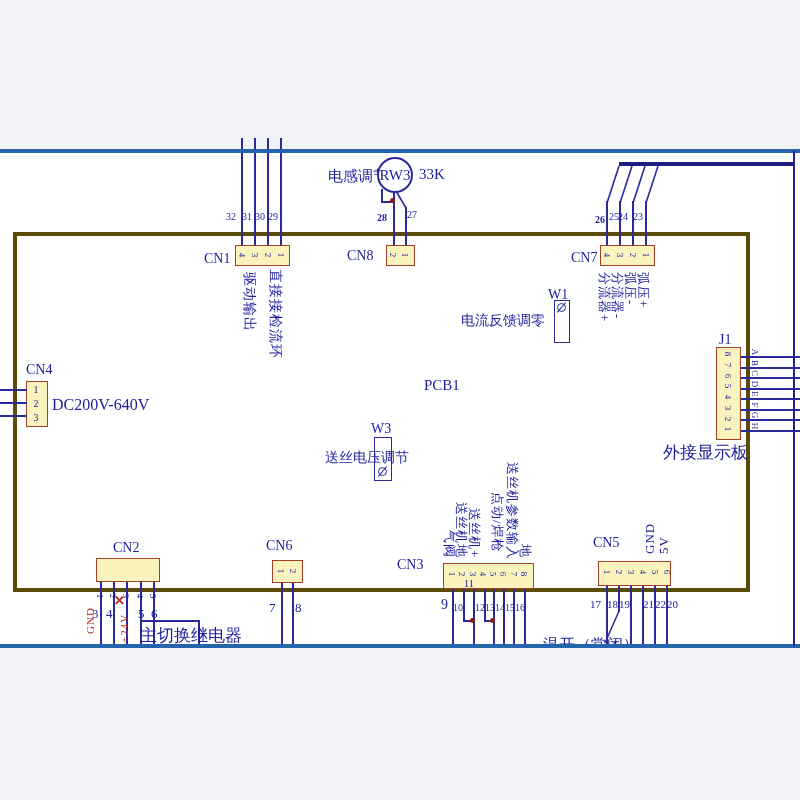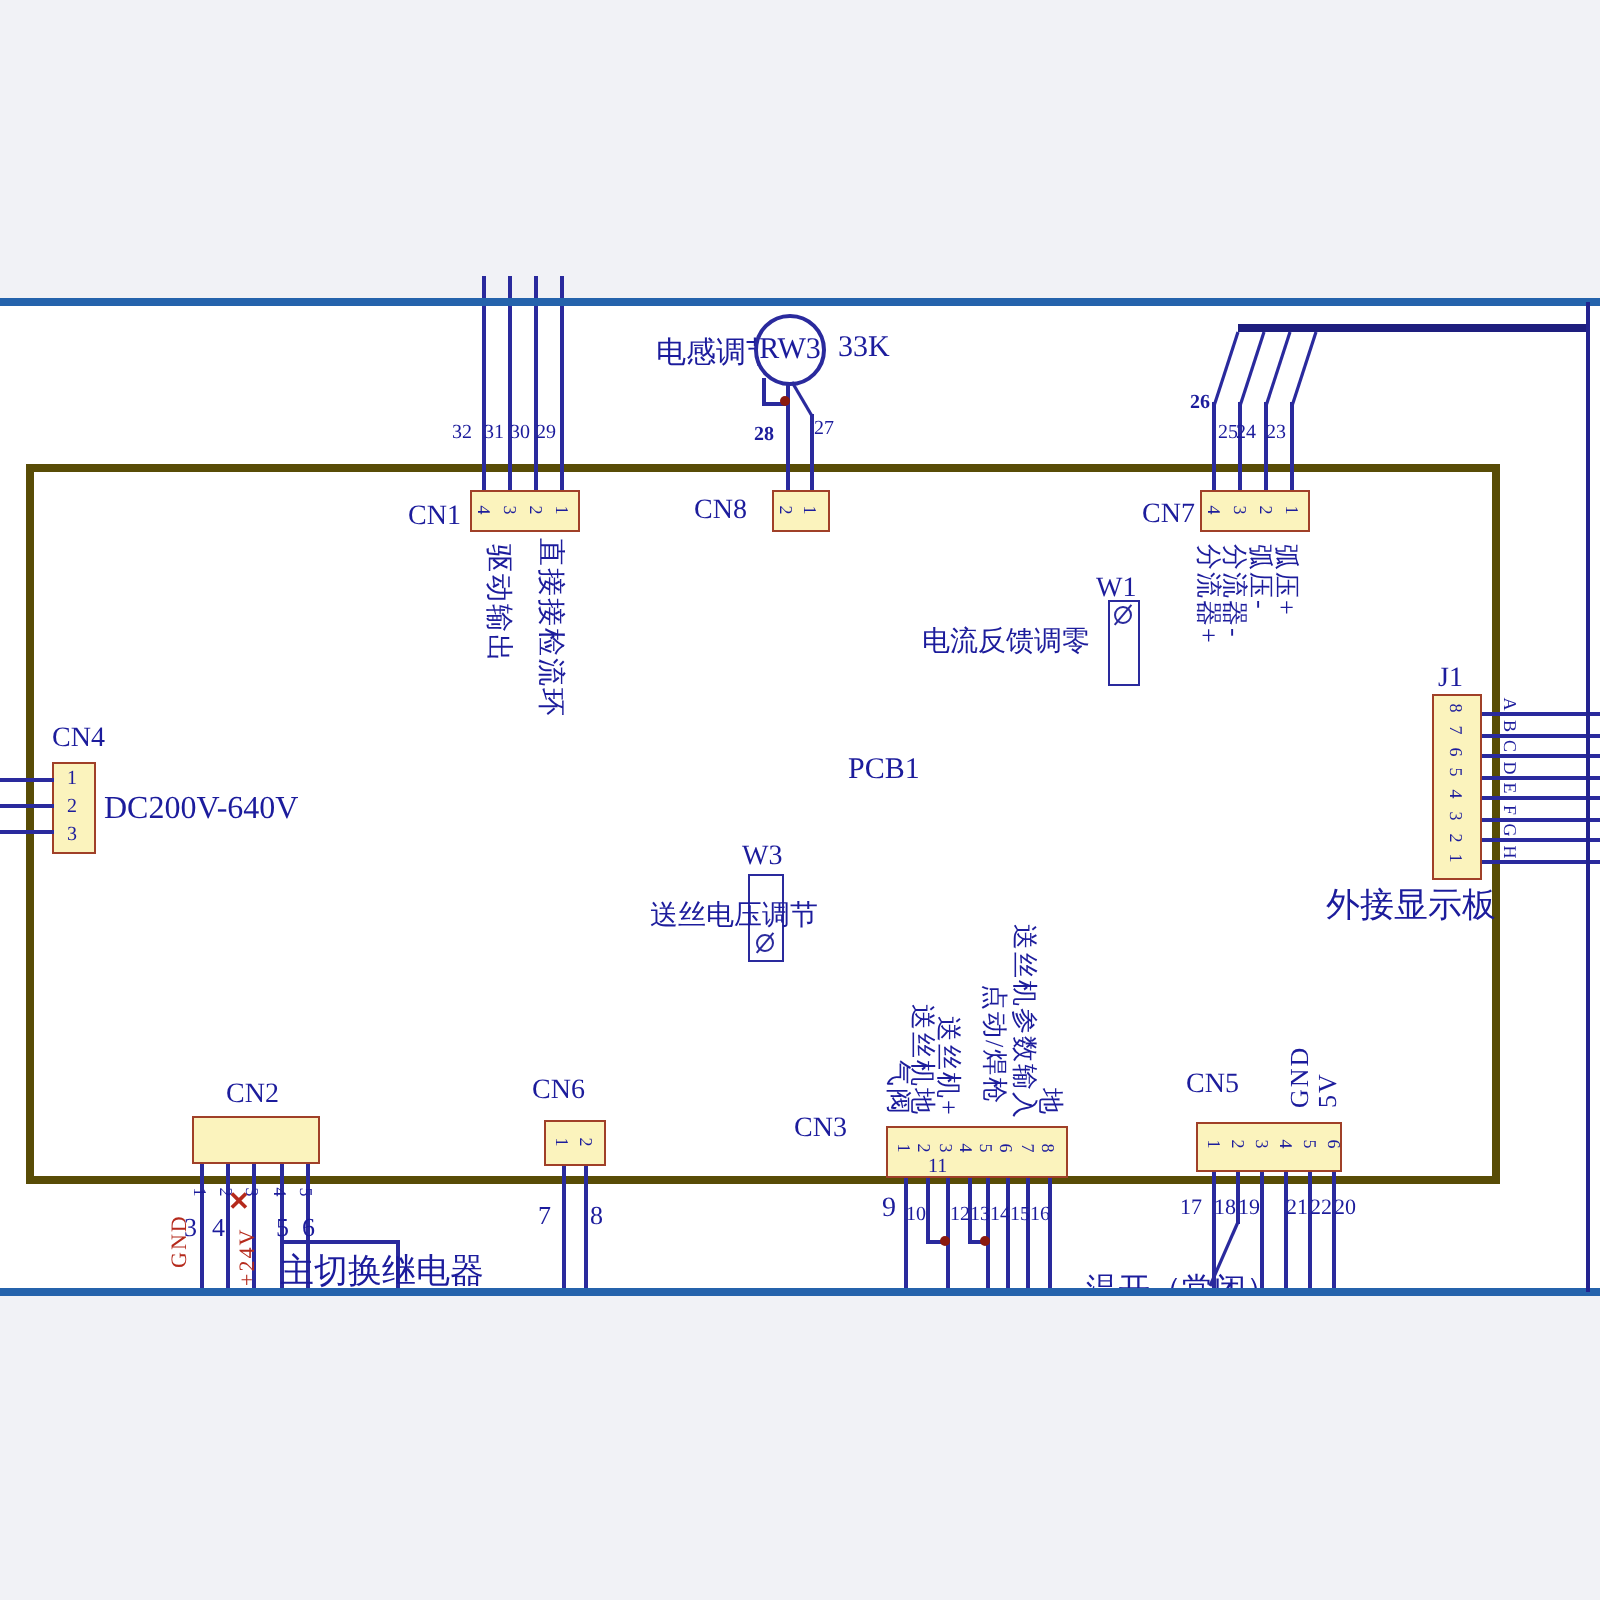--- a/index.html
+++ b/index.html
@@ -67,21 +67,21 @@
   <div class="wv" style="left:405px;top:207px;height:38px;"></div>
   <div class="dot" style="left:390px;top:198px;"></div>
   <span class="n" style="left:377px;top:212px;font-weight:bold;">28</span>
   <span class="n" style="left:407px;top:209px;">27</span>
 
   <div class="wv" style="left:606px;top:201px;height:44px;"></div>
   <div class="wv" style="left:619px;top:201px;height:44px;"></div>
   <div class="wv" style="left:632px;top:201px;height:44px;"></div>
   <div class="wv" style="left:645px;top:201px;height:44px;"></div>
   <div class="wh" style="left:619px;top:162px;width:175px;height:4px;background:#1e1e7e;"></div>
-  <span class="n" style="left:595px;top:196px;font-weight:bold;">26</span>
+  <span class="n" style="left:595px;top:214px;font-weight:bold;">26</span>
   <span class="n" style="left:609px;top:211px;">25</span>
   <span class="n" style="left:618px;top:211px;">24</span>
   <span class="n" style="left:633px;top:211px;">23</span>
 
   <span class="t" style="left:204px;top:251px;font-size:14px;">CN1</span>
   <div class="box" style="left:235px;top:245px;width:55px;height:21px;"></div>
   <span class="pin" style="left:237px;top:249px;">4</span>
   <span class="pin" style="left:250px;top:249px;">3</span>
   <span class="pin" style="left:263px;top:249px;">2</span>
   <span class="pin" style="left:276px;top:249px;">1</span>

